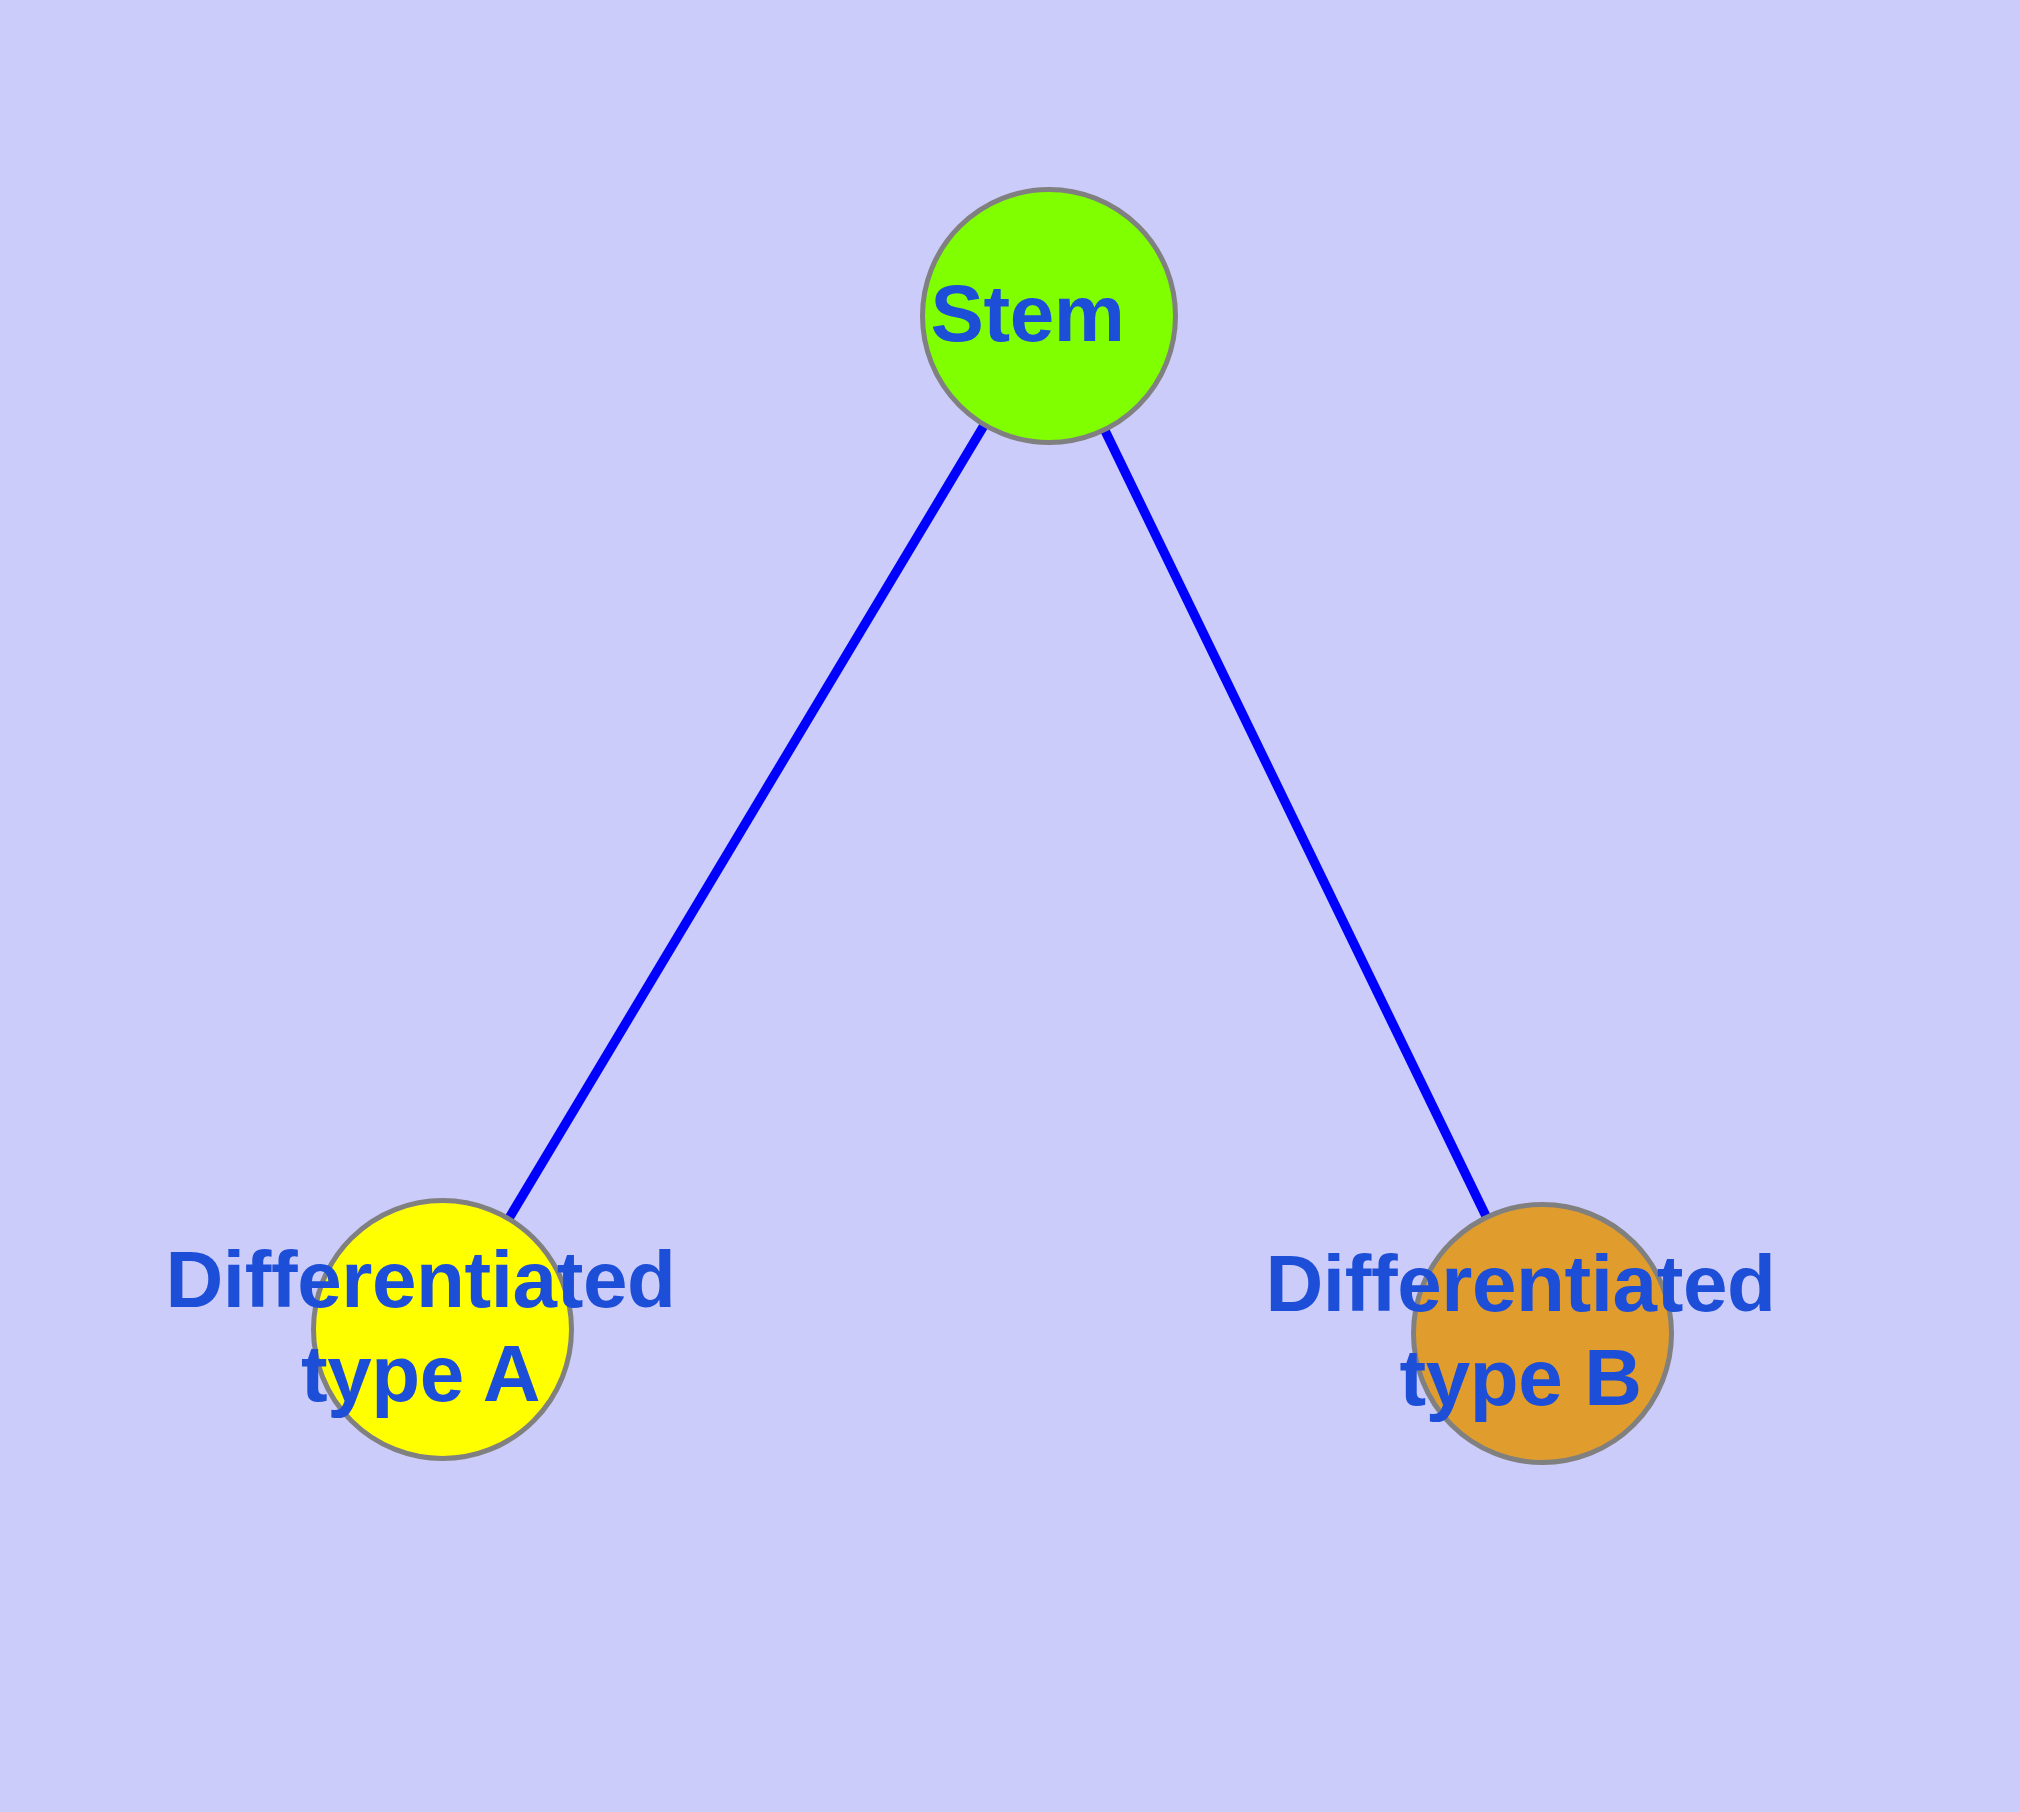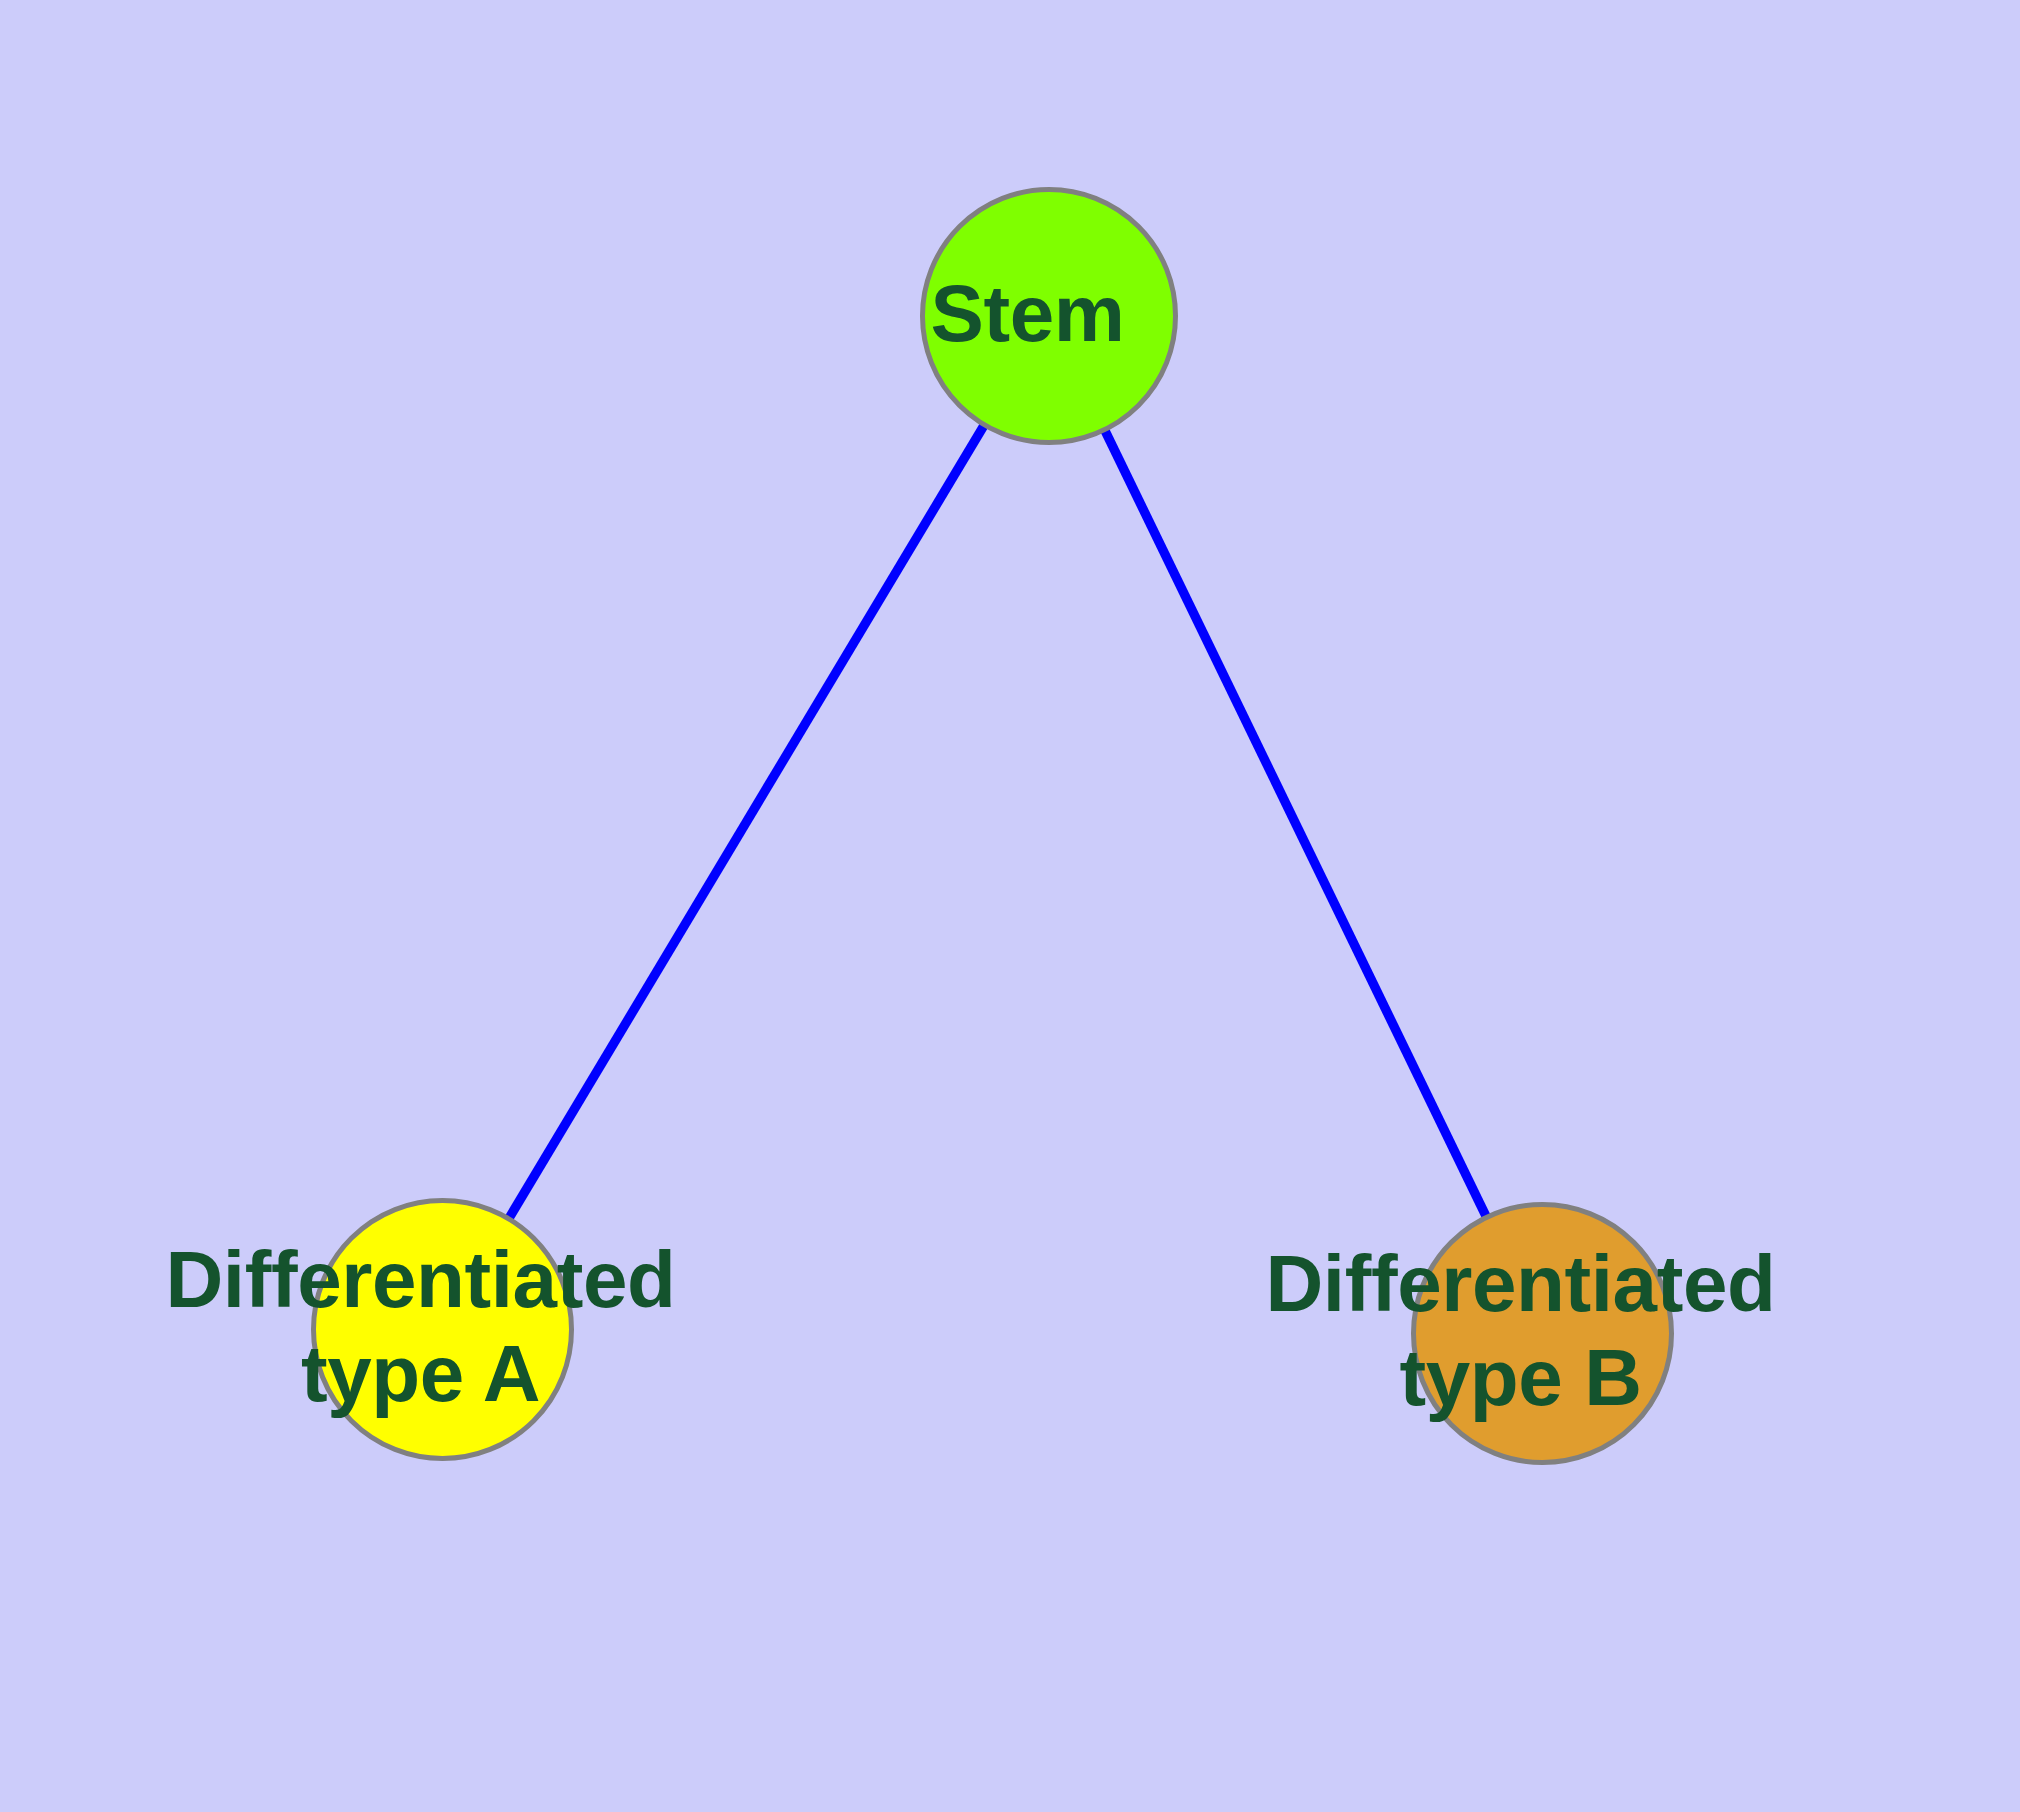--- a/index.html
+++ b/index.html
@@ -29,21 +29,21 @@
   .node {
     position: absolute;
     border-radius: 50%;
     box-sizing: border-box;
     border: 5.1px solid #808080;
   }
   .node-label {
     position: absolute;
     text-align: center;
     font-weight: bold;
-    color: #14532d;
+    color: #1d4ed8;
     line-height: 1.18;
     white-space: pre;
     letter-spacing: -0.4px;
     pointer-events: none;
   }
 </style>
 </head>
 <body>
 
 <div id="canvas" style="width: 2021px; height: 1812px;">

